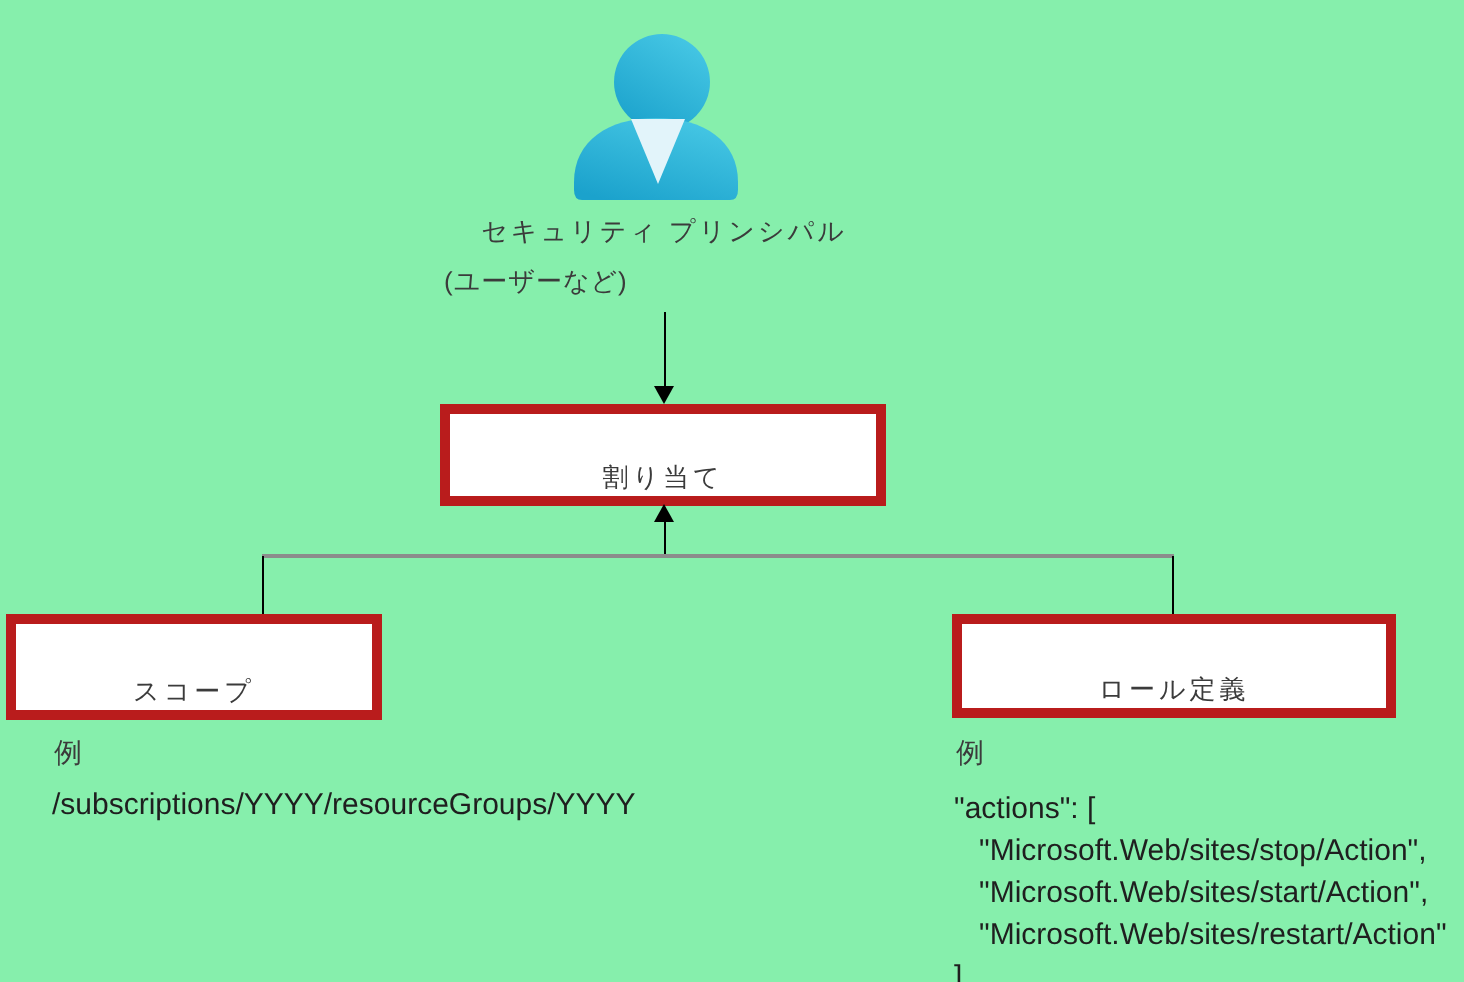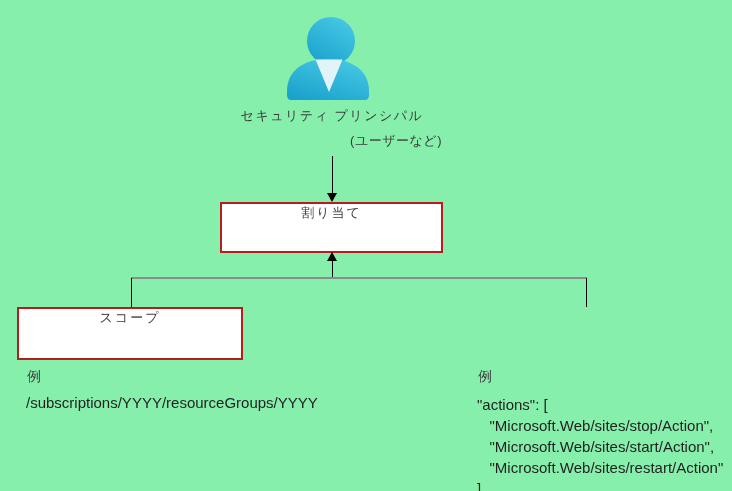--- a/index.html
+++ b/index.html
@@ -16,21 +16,21 @@
   
   .person-svg { position: absolute; left: 287px; top: 14px; width: 82px; height: 86px; }
 
   
   .principal-label {
     position: absolute; left: 222px; top: 107px; width: 220px;
     text-align: center; font-size: 13px; letter-spacing: 1.5px;
   }
   .principal-sublabel {
     position: absolute; left: 222px; top: 132px; width: 220px;
-    text-align: right; font-size: 13px; letter-spacing: 0.5px;
+    text-align: left; font-size: 13px; letter-spacing: 0.5px;
   }
 
   
   .line-v { position: absolute; width: 1px; background: #000000; }
   .v-principal { left: 332px; top: 156px; height: 38px; }
   .v-up       { left: 332px; top: 261px; height: 17px; }
   .drop-left  { left: 131px; top: 278px; height: 29px; }
   .drop-right { left: 586px; top: 278px; height: 29px; }
   .connector-h {
     position: absolute; left: 131px; top: 277px; width: 456px; height: 2px;
@@ -46,28 +46,28 @@
   }
   .arrow-up {
     left: 327px; top: 252px;
     border-left: 5px solid transparent; border-right: 5px solid transparent;
     border-bottom: 9px solid #000000;
   }
 
   
   .node-box {
     position: absolute;
-    border: 2px solid #b91c1c;
+    border: 5px solid #b91c1c;
     background: #ffffff;
-    display: flex; align-items: flex-start; justify-content: center;
+    display: flex; align-items: flex-end; justify-content: center;
     font-size: 13px; letter-spacing: 2px; color: #3b3b3b;
     box-sizing: border-box;
   }
   .box-assignment { left: 220px; top: 202px; width: 223px; height: 51px; }
-  .box-scope      { left: 17px;  top: 307px; width: 226px; height: 53px; }
+  .box-scope      { left: 3px;  top: 307px; width: 188px; height: 53px; }
   .box-role       { left: 476px; top: 307px; width: 222px; height: 52px; }
 
   
   .example { position: absolute; color: #1f1f1f; }
   .example-scope { left: 26px; top: 368px; }
   .example-role  { left: 477px; top: 368px; }
   .example-heading {
     font-size: 14px; color: #3b3b3b; margin: 0 0 8px 1px;
   }
   .example-path {
@@ -109,20 +109,23 @@
   <div class="line-v v-up"></div>
 
   <div class="connector-h"></div>
   <div class="line-v drop-left"></div>
   <div class="line-v drop-right"></div>
 
   <div class="node-box box-scope">
     <span>スコープ</span>
   </div>
 
+  <div class="node-box box-role">
+    <span>ロール定義</span>
+  </div>
 
   <div class="example example-scope">
     <p class="example-heading">例</p>
     <p class="example-path">/subscriptions/YYYY/resourceGroups/YYYY</p>
   </div>
 
   <div class="example example-role">
     <p class="example-heading">例</p>
     <div class="code-block">
       <p class="code-line">"actions": [</p>

